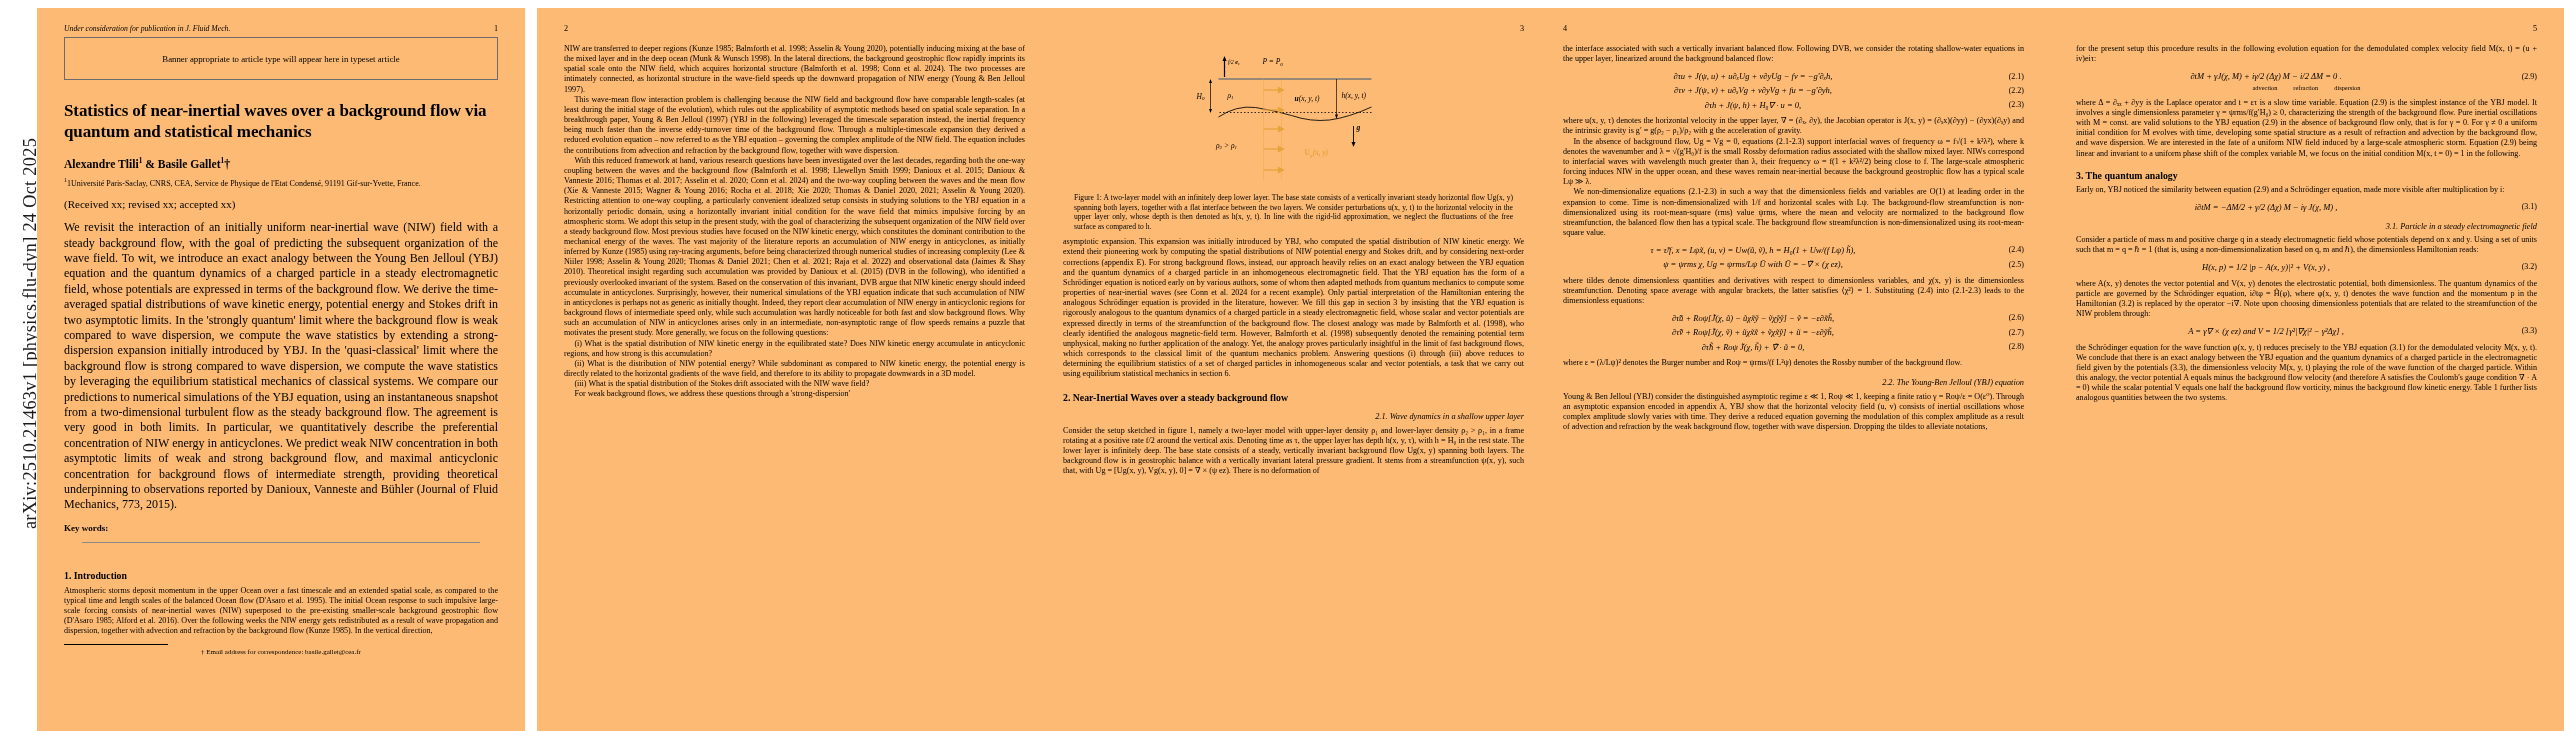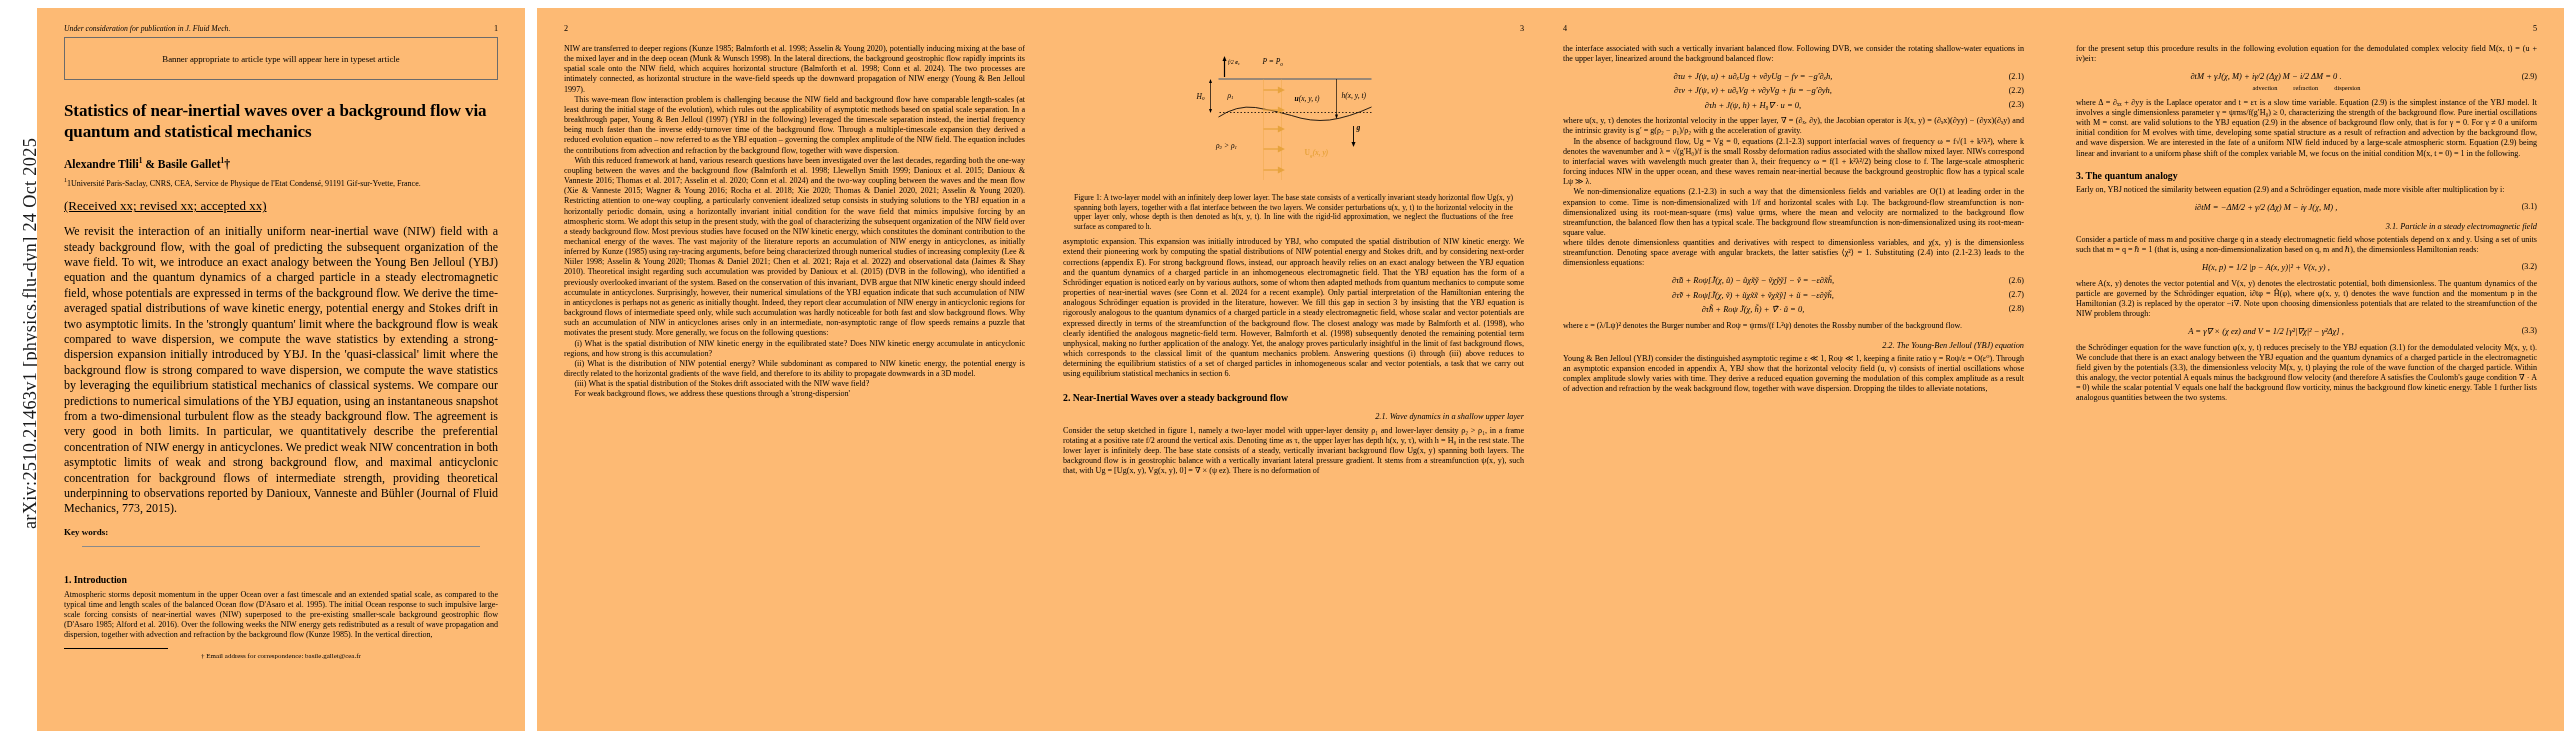--- a/index.html
+++ b/index.html
@@ -77,23 +77,22 @@
     font-size: 11.6px; font-weight: bold;
     margin: 0 0 6.7px 0;
   }
   .authors sup { font-size: 7.3px; font-weight: bold; }
   .affil {
     font-size: 8px; line-height: 1.28;
     margin: 0 0 9.1px 0;
   }
   .affil sup { font-size: 5.8px; vertical-align: super; }
   .received {
-    font-size: 13px;
+    font-size: 11px;
     margin: 0 0 9.8px 0;
-    text-decoration: underline;
   }
   .abstract p {
     font-size: 12px;
     line-height: 1.285;
     text-align: justify;
     margin: 0;
     hyphens: auto;
   }
   .keywords {
     font-size: 9px; font-weight: bold;
@@ -304,20 +303,30 @@
         <div class="eqrow">
           <span class="eqbody">∂τh + J(ψ, h) + H₀∇ · u = 0,</span>
           <span class="eqtag">(2.3)</span>
         </div>
       </div>
 
       <p>where u(x, y, τ) denotes the horizontal velocity in the upper layer, ∇ = (∂ₓ, ∂y), the Jacobian operator is J(x, y) = (∂ₓx)(∂yy) − (∂yx)(∂ₓy) and the intrinsic gravity is g′ = g(ρ₂ − ρ₁)/ρ₂ with g the acceleration of gravity.</p>
       <p class="ind">In the absence of background flow, Ug = Vg = 0, equations (2.1-2.3) support interfacial waves of frequency ω = f√(1 + k²λ²), where k denotes the wavenumber and λ = √(g′H₀)/f is the small Rossby deformation radius associated with the shallow mixed layer. NIWs correspond to interfacial waves with wavelength much greater than λ, their frequency ω = f(1 + k²λ²/2) being close to f. The large-scale atmospheric forcing induces NIW in the upper ocean, and these waves remain near-inertial because the background geostrophic flow has a typical scale Lψ ≫ λ.</p>
       <p class="ind">We non-dimensionalize equations (2.1-2.3) in such a way that the dimensionless fields and variables are O(1) at leading order in the expansion to come. Time is non-dimensionalized with 1/f and horizontal scales with Lψ. The background-flow streamfunction is non-dimensionalized using its root-mean-square (rms) value ψrms, where the mean and velocity are normalized to the background flow streamfunction, the balanced flow then has a typical scale. The background flow streamfunction is non-dimensionalized using its root-mean-square value.</p>
 
+      <div class="eqblock">
+        <div class="eqrow">
+          <span class="eqbody">τ = τ̃/f,  x = Lψx̃,  (u, v) = Uw(ũ, ṽ),  h = H₀(1 + Uw/(f Lψ) h̃),</span>
+          <span class="eqtag">(2.4)</span>
+        </div>
+        <div class="eqrow">
+          <span class="eqbody">ψ = ψrms χ,  Ug = ψrms/Lψ Ũ  with  Ũ = −∇̃ × (χ ez),</span>
+          <span class="eqtag">(2.5)</span>
+        </div>
+      </div>
 
       <p>where tildes denote dimensionless quantities and derivatives with respect to dimensionless variables, and χ(x, y) is the dimensionless streamfunction. Denoting space average with angular brackets, the latter satisfies ⟨χ²⟩ = 1. Substituting (2.4) into (2.1-2.3) leads to the dimensionless equations:</p>
 
       <div class="eqblock">
         <div class="eqrow">
           <span class="eqbody">∂τ̃ũ + Roψ[J̃(χ, ũ) − ũχx̃ỹ − ṽχỹỹ] − ṽ = −ε∂x̃h̃,</span>
           <span class="eqtag">(2.6)</span>
         </div>
         <div class="eqrow">
           <span class="eqbody">∂τ̃ṽ + Roψ[J̃(χ, ṽ) + ũχx̃x̃ + ṽχx̃ỹ] + ũ = −ε∂ỹh̃,</span>

